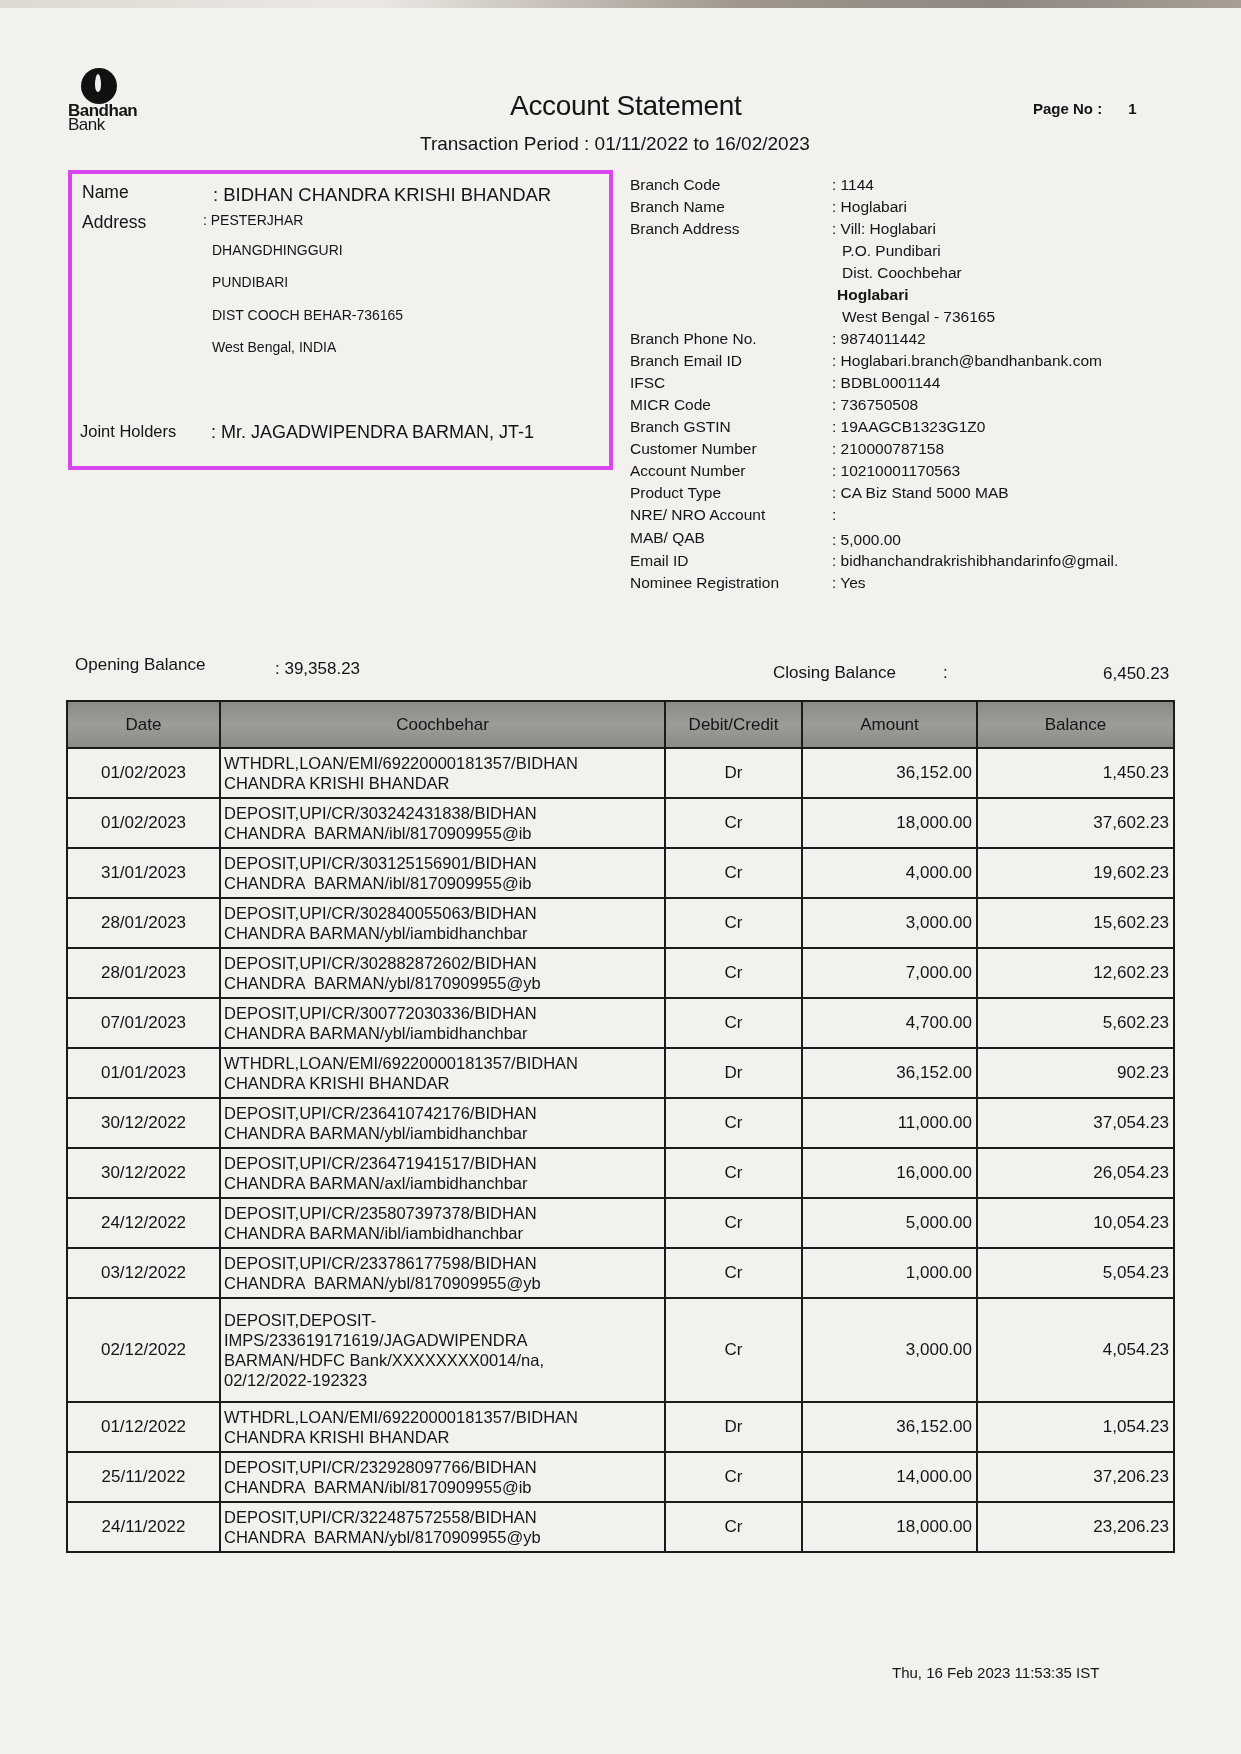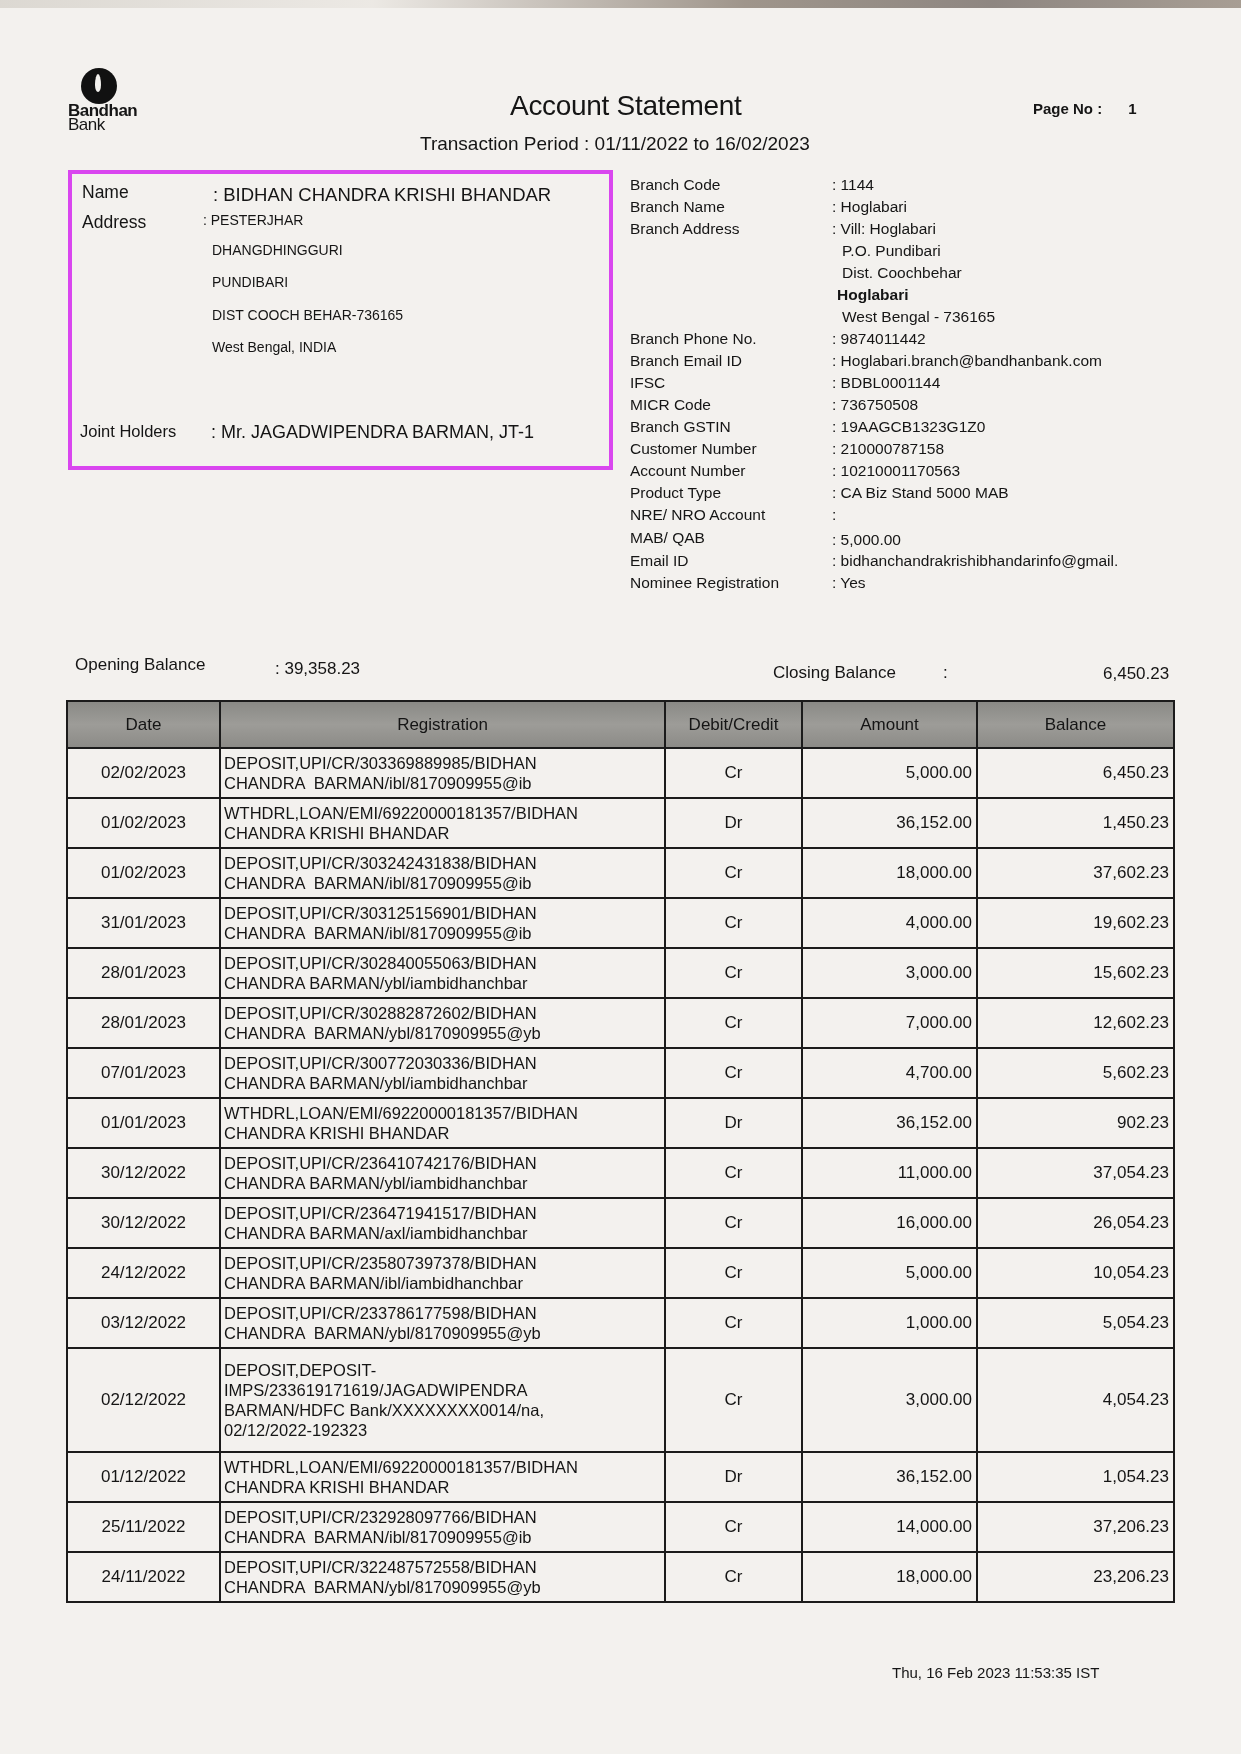--- a/index.html
+++ b/index.html
@@ -186,38 +186,28 @@
 </div>
 <div class="bal-line" style="left:275px; top:659px;">: 39,358.23</div>
 <div class="bal-line" style="left:773px; top:663px;">Closing Balance</div>
 <div class="bal-line" style="left:943px; top:663px;">:</div>
 <div class="bal-line" style="left:1103px; top:664px;">6,450.23</div>
 
 <table class="tx">
   <thead>
     <tr>
       <th>Date</th>
-      <th>Registration</th>
+      <th>Coochbehar</th>
       <th>Debit/Credit</th>
       <th>Amount</th>
       <th>Balance</th>
     </tr>
   </thead>
   <tbody id="tx-body">
       <tr class="r2">
-        <td class="date">02/02/2023</td>
-        <td class="desc">
-          <div style="white-space: pre;">DEPOSIT,UPI/CR/303369889985/BIDHAN</div>
-          <div style="white-space: pre;">CHANDRA  BARMAN/ibl/8170909955@ib</div>
-        </td>
-        <td class="dc">Cr</td>
-        <td class="amt">5,000.00</td>
-        <td class="bal">6,450.23</td>
-      </tr>
-      <tr class="r2">
         <td class="date">01/02/2023</td>
         <td class="desc">
           <div style="white-space: pre;">WTHDRL,LOAN/EMI/69220000181357/BIDHAN</div>
           <div style="white-space: pre;">CHANDRA KRISHI BHANDAR</div>
         </td>
         <td class="dc">Dr</td>
         <td class="amt">36,152.00</td>
         <td class="bal">1,450.23</td>
       </tr>
       <tr class="r2">

